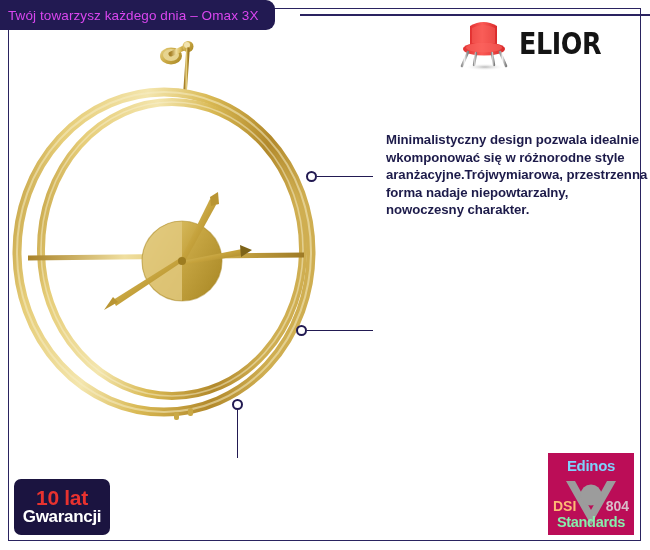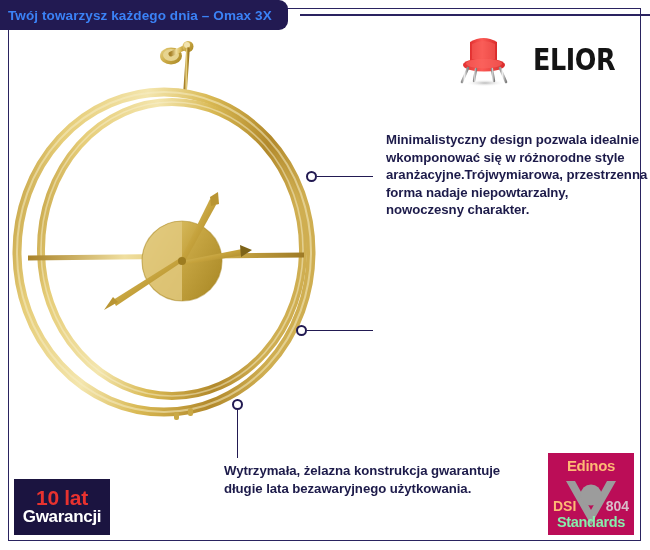--- a/index.html
+++ b/index.html
@@ -43,37 +43,37 @@
     top: 0px;
     height: 30px;
     padding: 0 16px 0 14px;
     background: #221a52;
     border-radius: 0 9px 9px 0;
     display: flex;
     align-items: center;
     z-index: 5;
   }
   .header-title {
-    color: #3b82f6;
+    color: #d946ef;
     font-size: 13.5px;
-    font-weight: bold;
+    font-weight: normal;
     letter-spacing: 0.1px;
     white-space: nowrap;
   }
 
   
   .logo-wrap {
     position: absolute;
     left: 455px;
-    top: 28px;
+    top: 12px;
     width: 180px;
     height: 62px;
     display: flex;
     align-items: center;
-    gap: 20px;
+    gap: 6px;
   }
   .chair {
     position: relative;
     width: 58px;
     height: 58px;
     flex: none;
   }
   .logo-text {
     font-family: "DejaVu Sans", sans-serif;
     font-size: 31px;
@@ -132,21 +132,21 @@
   #callout-3 { left: 224px; top: 462px; width: 290px; }
 
   
   .warranty {
     position: absolute;
     left: 14px;
     top: 479px;
     width: 96px;
     height: 56px;
     background: #1b1440;
-    border-radius: 0;
+    border-radius: 7px;
     display: flex;
     flex-direction: column;
     align-items: center;
     justify-content: center;
     z-index: 7;
   }
   .warranty-top {
     color: #e8322f;
     font-size: 21px;
     font-weight: bold;
@@ -170,21 +170,21 @@
     height: 82px;
     background: #bb0d57;
     z-index: 7;
     overflow: hidden;
   }
   .edinos-title {
     position: absolute;
     left: 0; right: 0;
     top: 4px;
     text-align: center;
-    color: #fdba74;
+    color: #7dd3fc;
     font-size: 15px;
     font-weight: bold;
     letter-spacing: -0.3px;
     z-index: 3;
   }
   .edinos-dsi {
     position: absolute;
     left: 5px;
     top: 45px;
     color: #fdba74;
@@ -328,21 +328,20 @@
 
   <div class="marker" style="left:306px; top:171px;"></div>
   <div class="leader-h" style="left:317px; top:176px; width:56px;"></div>
   <div class="callout" id="callout-1">Minimalistyczny design pozwala idealnie wkomponować się w różnorodne style aranżacyjne.Trójwymiarowa, przestrzenna forma nadaje niepowtarzalny, nowoczesny charakter.</div>
 
   <div class="marker" style="left:296px; top:325px;"></div>
   <div class="leader-h" style="left:307px; top:330px; width:66px;"></div>
 
   <div class="marker" style="left:232px; top:399px;"></div>
   <div class="leader-v" style="left:237px; top:410px; height:48px;"></div>
-  <div class="callout" id="callout-3">Wytrzymała, żelazna konstrukcja gwarantuje długie lata bezawaryjnego użytkowania.</div>
 
   <div class="warranty">
     <div class="warranty-top">10 lat</div>
     <div class="warranty-bottom">Gwarancji</div>
   </div>
 
   <div class="edinos">
     <svg width="86" height="82" viewBox="0 0 86 82" style="position:absolute;left:0;top:0;" aria-hidden="true">
       <path d="M18 28 L43 72 L68 28 L59 28 L43 57 L27 28 Z" fill="#9c9c9c"></path>
       <circle cx="43" cy="42" r="10.5" fill="#9c9c9c"></circle>

